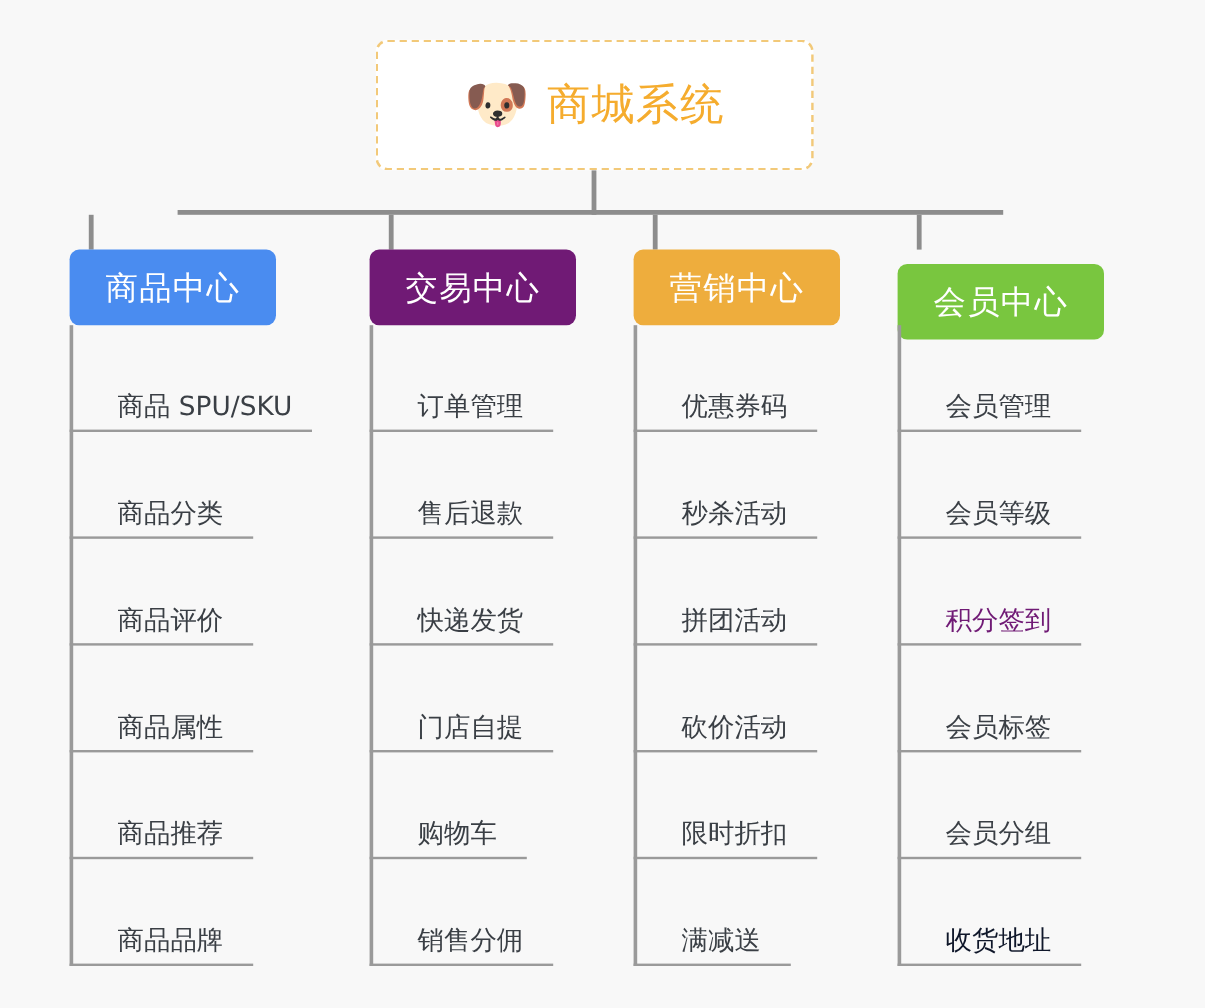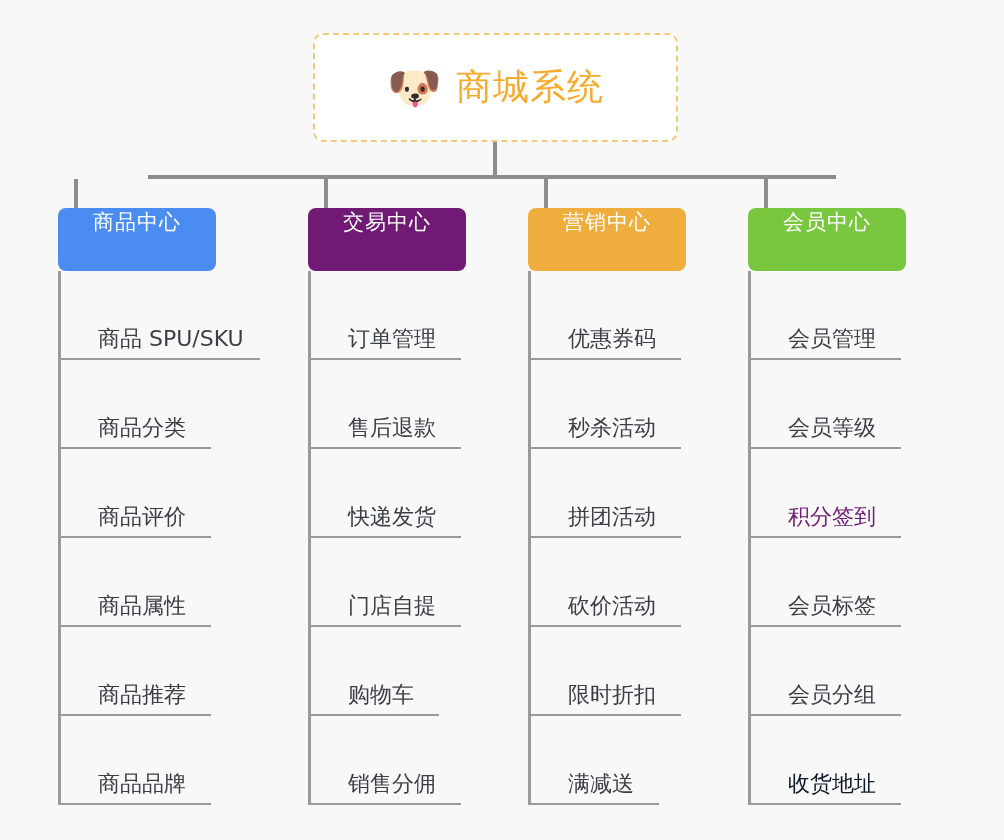--- a/index.html
+++ b/index.html
@@ -33,24 +33,24 @@
   
   .conn{position:absolute;background:#8d8d8d;}
   #trunk{left:493px;top:142px;width:4px;height:37px;}
   #hbar{left:148px;top:175px;width:688px;height:4px;}
 
   
   .column{position:absolute;top:179px;}
   .drop{position:absolute;left:0;top:0;width:4px;height:29px;background:#8d8d8d;}
   .cat-header{
     position:absolute;top:29px;left:-16px;
-    width:158px;height:63px;
+    width:172px;height:63px;
     border-radius:8px;
-    display:flex;align-items:flex-start;justify-content:center;
-    color:#ffffff;font-size:21px;letter-spacing:1px;
+    display:flex;align-items:center;justify-content:center;
+    color:#ffffff;font-size:27px;letter-spacing:1px;
     font-family:"DejaVu Sans","Liberation Sans",sans-serif;
   }
   .spine{
     position:absolute;left:-16px;top:92px;width:3px;
     background:#9a9a9a;
   }
   .leaves{position:absolute;left:-16px;top:92px;width:230px;}
   .leaf{
     position:relative;height:89px;
     display:flex;align-items:flex-end;
@@ -173,21 +173,21 @@
             <div class="rule" style="width: 153px; background: rgb(154, 154, 154);"></div>
           </div>
           <div class="leaf">
             <span class="leaf-label" style="color: rgb(58, 63, 69);">满减送</span>
             <div class="rule" style="width: 131px; background: rgb(154, 154, 154);"></div>
           </div>
         </div>
       </div>
       <div class="column" style="left: 764px;">
         <div class="drop"></div>
-        <div class="cat-header" style="background: rgb(121, 198, 63);">
+        <div class="cat-header" style="background: rgb(121, 198, 63); margin-top: 12px;">
           <span>会员中心</span>
         </div>
         <div class="spine" style="height: 534px; background: rgb(154, 154, 154);"></div>
         <div class="leaves">
           <div class="leaf">
             <span class="leaf-label" style="color: rgb(58, 63, 69);">会员管理</span>
             <div class="rule" style="width: 153px; background: rgb(154, 154, 154);"></div>
           </div>
           <div class="leaf">
             <span class="leaf-label" style="color: rgb(58, 63, 69);">会员等级</span>

